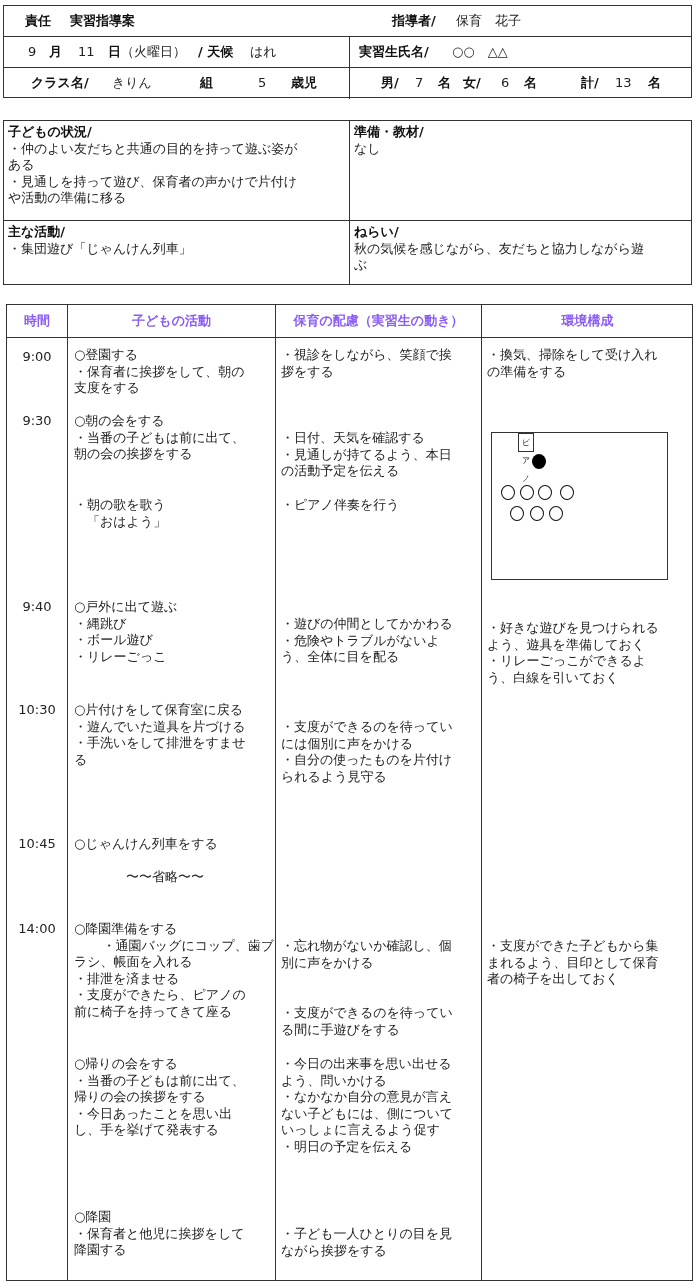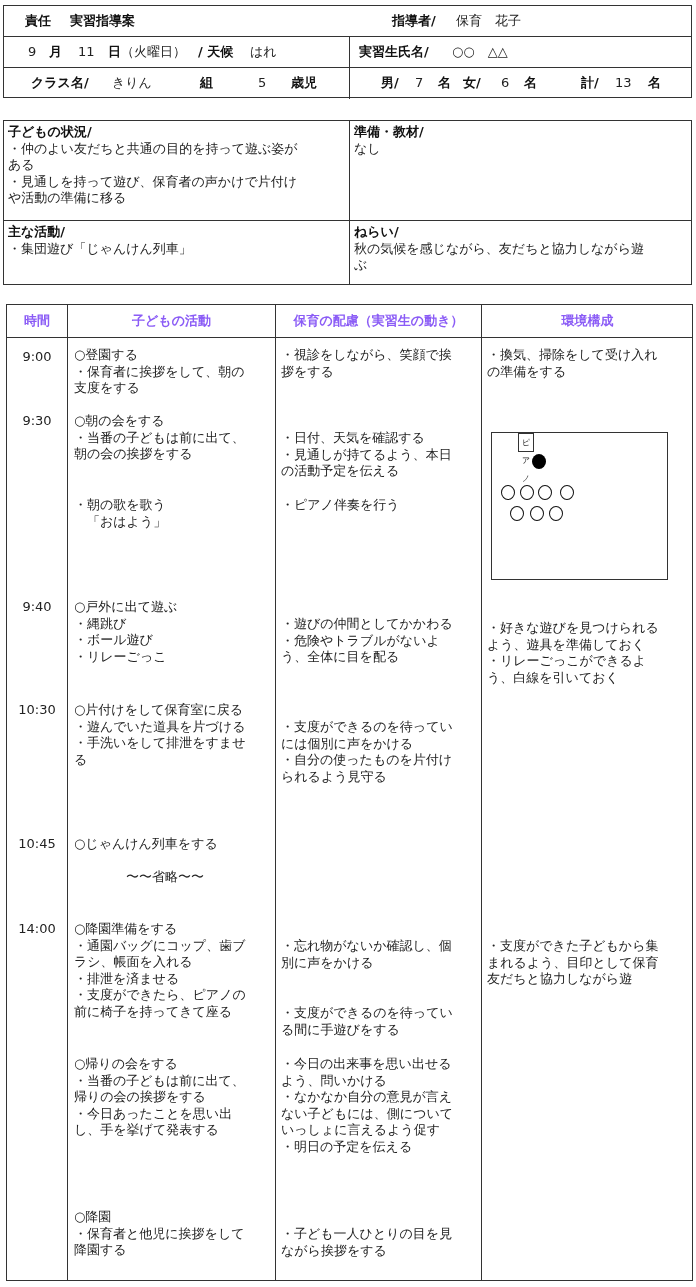--- a/index.html
+++ b/index.html
@@ -143,21 +143,21 @@
         <div style="white-space: nowrap;">る</div>
       </div>
       <div class="entry" style="left: 67px; width: 200px; top: 531px;">
         <div style="white-space: nowrap;">○じゃんけん列車をする</div>
       </div>
       <div class="entry" style="left: 67px; width: 200px; top: 564px;">
         <div style="white-space: nowrap;">　　　　〜〜省略〜〜</div>
       </div>
       <div class="entry" style="left: 67px; width: 200px; top: 616px;">
         <div style="white-space: nowrap;">○降園準備をする</div>
-        <div style="white-space: nowrap;">・通園バッグにコップ、歯ブ</div>
+        <div style="white-space: nowrap; text-align: right;">・通園バッグにコップ、歯ブ</div>
         <div style="white-space: nowrap;">ラシ、帳面を入れる</div>
         <div style="white-space: nowrap;">・排泄を済ませる</div>
         <div style="white-space: nowrap;">・支度ができたら、ピアノの</div>
         <div style="white-space: nowrap;">前に椅子を持ってきて座る</div>
       </div>
       <div class="entry" style="left: 67px; width: 200px; top: 751px;">
         <div style="white-space: nowrap;">○帰りの会をする</div>
         <div style="white-space: nowrap;">・当番の子どもは前に出て、</div>
         <div style="white-space: nowrap;">帰りの会の挨拶をする</div>
         <div style="white-space: nowrap;">・今日あったことを思い出</div>
@@ -223,21 +223,21 @@
       </div>
       <div class="entry" style="left: 480px; width: 205px; top: 315px;">
         <div style="white-space: nowrap;">・好きな遊びを見つけられる</div>
         <div style="white-space: nowrap;">よう、遊具を準備しておく</div>
         <div style="white-space: nowrap;">・リレーごっこができるよ</div>
         <div style="white-space: nowrap;">う、白線を引いておく</div>
       </div>
       <div class="entry" style="left: 480px; width: 205px; top: 633px;">
         <div style="white-space: nowrap;">・支度ができた子どもから集</div>
         <div style="white-space: nowrap;">まれるよう、目印として保育</div>
-        <div style="white-space: nowrap;">友だちと協力しながら遊</div>
+        <div style="white-space: nowrap;">者の椅子を出しておく</div>
       </div>
     </div>
 
   <div class="diagram">
     <div class="piano-label">ピアノ</div>
     <div class="teacher"></div>
     <div class="child" style="left:9px;top:52px;"></div>
     <div class="child" style="left:28px;top:52px;"></div>
     <div class="child" style="left:46px;top:52px;"></div>
     <div class="child" style="left:68px;top:52px;"></div>

